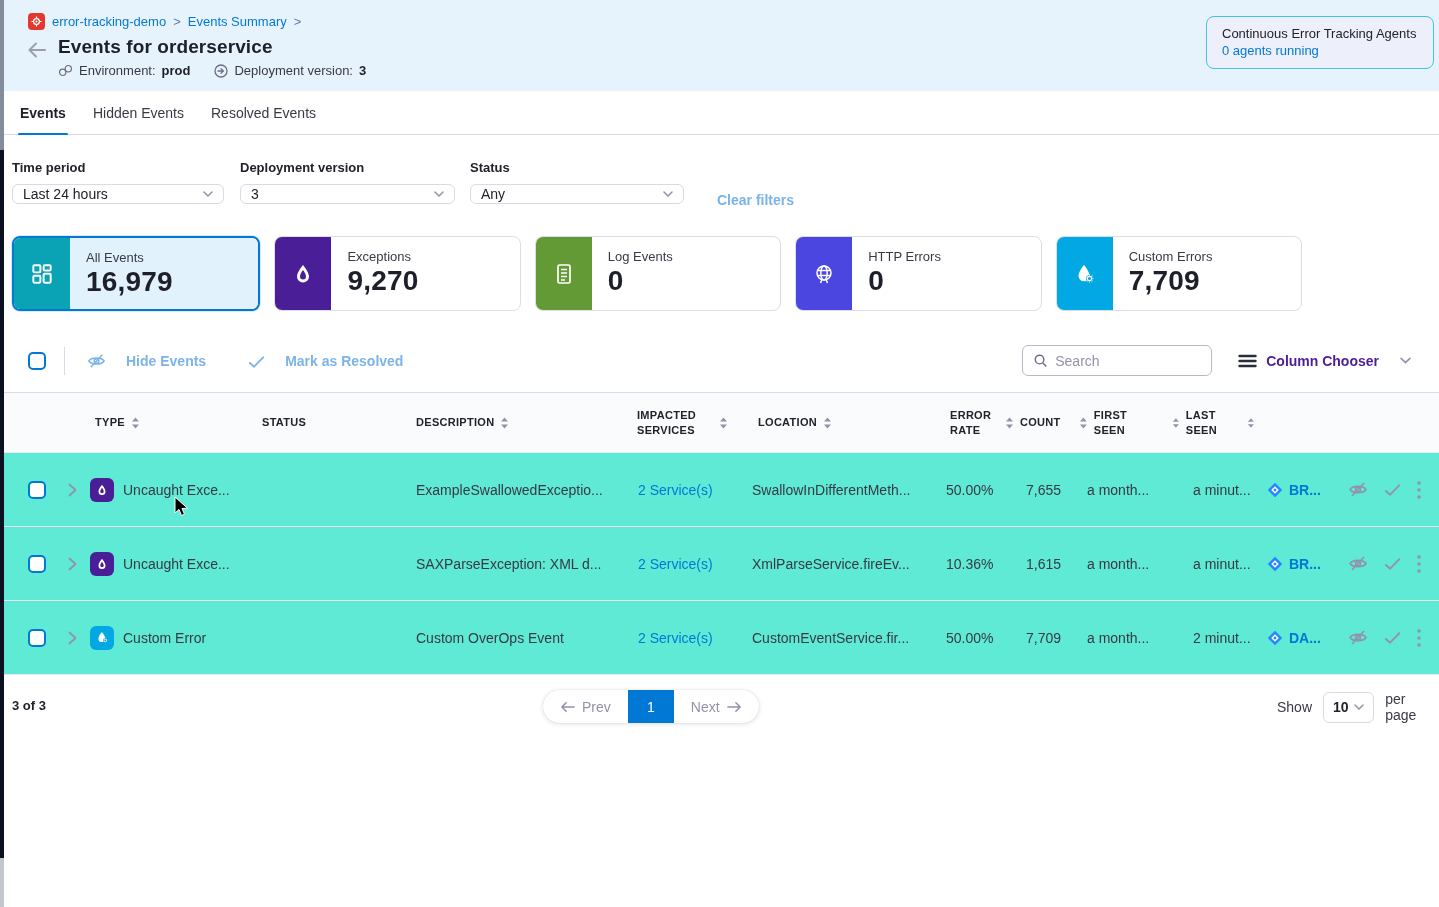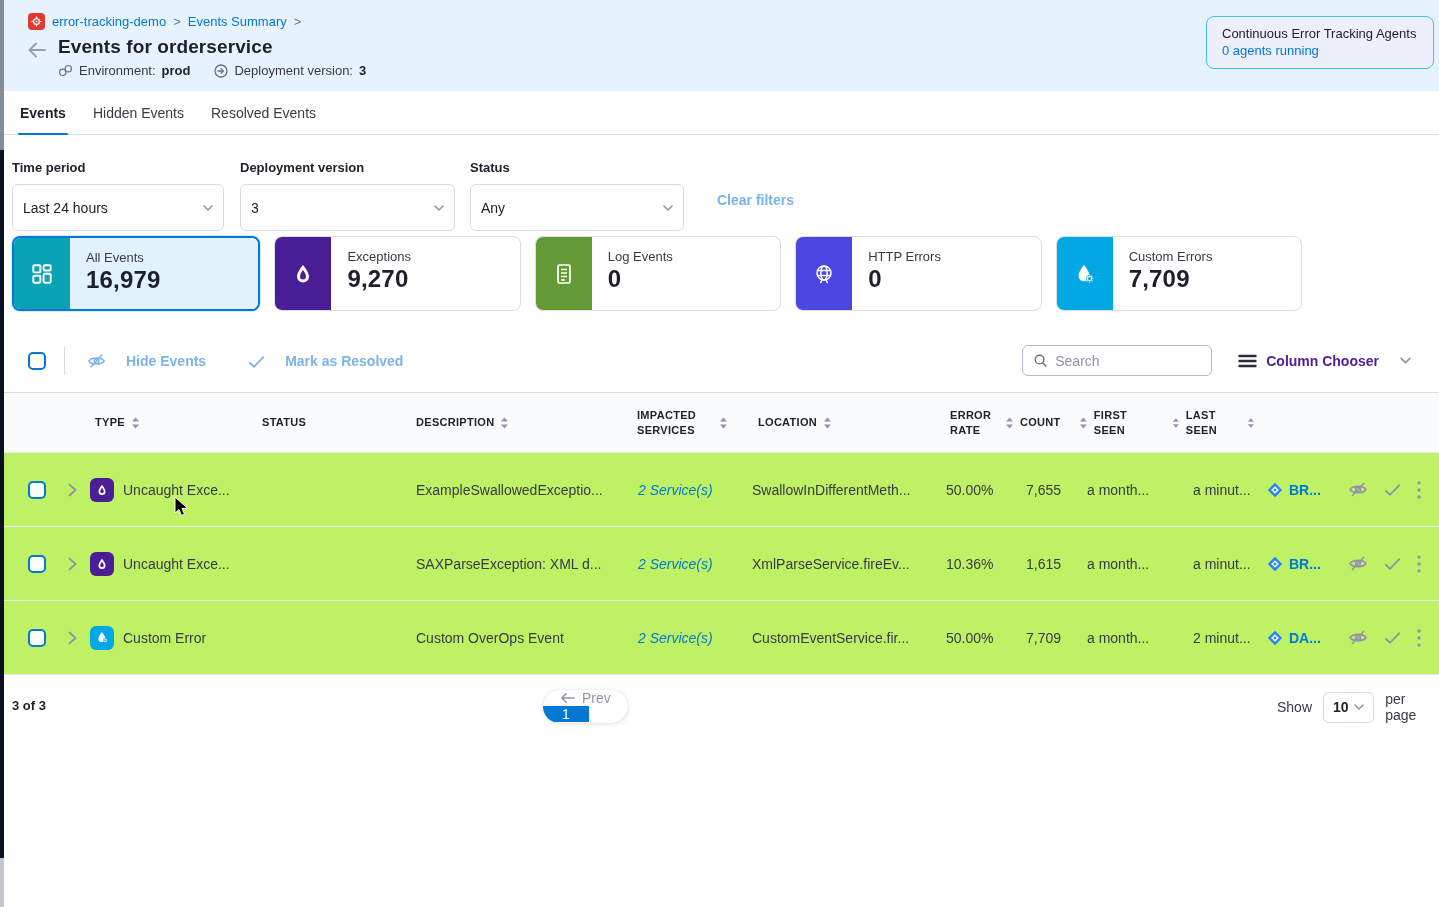--- a/index.html
+++ b/index.html
@@ -33,35 +33,35 @@
   .tabbar { position:absolute; left:0; top:91px; width:100%; height:44px; background:#fff;
     border-bottom:1px solid #d9dae5; display:flex; align-items:stretch; padding-left:18px; }
   .tab { position:relative; display:flex; align-items:center; margin-right:23px; padding:0 2px;
     font-size:14px; color:#383946; cursor:pointer; }
   .tab.active { font-weight:700; color:#1d1f2b; }
   .tab.active::after { content:""; position:absolute; left:0; right:0; bottom:-1px; height:2.5px; background:#0278d5; border-radius:2px; }
 
   
   .filter { position:absolute; top:160px; }
   .filter-label { font-size:13px; font-weight:700; color:#22222a; margin-bottom:9px; }
-  .select { height:47px; background:#fff; border:1px solid #d9dae5; border-radius:6px;
+  .select { height:20px; background:#fff; border:1px solid #d9dae5; border-radius:6px;
     display:flex; align-items:center; justify-content:space-between; padding:0 10px 0 10px;
     font-size:14px; color:#22222a; cursor:pointer; }
   .clear-filters { position:absolute; left:717px; top:192px; font-size:14px; font-weight:700; color:#79b3e8; cursor:pointer; }
 
   
   .cards { position:absolute; left:12px; top:236px; width:1290px; display:flex; gap:14px; }
   .card { flex:1; height:75px; display:flex; background:#fff; border:1px solid #dcdde6; border-radius:8px; cursor:pointer; }
   .card-iconblock { width:56px; flex:0 0 56px; border-radius:7px 0 0 7px; display:flex; align-items:center; justify-content:center; }
   .card-body { flex:1; padding:12px 16px 0 16px; border-radius:0 7px 7px 0; }
   .card.selected { border:2px solid #0278d5; box-shadow:0 0 0 1px rgba(2,120,213,.15); }
   .card.selected .card-iconblock { border-radius:6px 0 0 6px; }
   .card.selected .card-body { background:#e1f2fc; }
   .card-label { font-size:13px; color:#383946; }
-  .card-value { font-size:24px; font-weight:700; color:#1d1f2b; margin-top:1px; letter-spacing:.2px; }
+  .card-value { font-size:28px; font-weight:700; color:#1d1f2b; margin-top:1px; letter-spacing:.2px; }
   .ib-teal { background:#0aa3b5; } .ib-purple { background:#4a1e96; } .ib-green { background:#639a35; }
   .ib-indigo { background:#4c46e0; } .ib-cyan { background:#02a8e4; }
 
   
   .toolbar { position:absolute; left:28px; top:344px; width:1399px; height:34px; display:flex; align-items:center; }
   .checkbox { width:18px; height:18px; border:2px solid #0278d5; border-radius:5px; background:#fff; cursor:pointer; flex:0 0 18px; }
   .toolbar-div { width:1px; height:28px; background:#d9dae5; margin:0 22px 0 18px; }
   .bulk-btn { display:flex; align-items:center; gap:20px; font-size:14px; font-weight:700; color:#7db4e8; cursor:pointer; }
   .bulk-btn + .bulk-btn { margin-left:42px;align-items:flex-end; }
   .toolbar-right { position:absolute; right:16px; top:1px; display:flex; align-items:center; }
@@ -76,35 +76,35 @@
 
   
   .table-sep { position:absolute; left:0; top:392px; width:100%; height:1px; background:#d9dae5; }
   .grid { display:grid; padding-left:28px; align-items:center;
     grid-template-columns:26px 36px 150px 155px 225px 120px 195px 70px 60px 95px 95px 75px 1fr; }
   .thead { position:absolute; left:0; top:393px; width:100%; height:59px; background:#fafbfd; }
   .th { display:flex; align-items:center; gap:6px; font-size:11px; font-weight:700; color:#22222a;
     letter-spacing:.3px; line-height:1.35; cursor:pointer; }
   .th .wrap { max-width:76px; }
   .rows { position:absolute; left:0; top:452px; width:100%; border-top:1px solid #e9eaf1; }
-  .row { height:74px; border-bottom:1px solid #e9eaf1; background:#bef264; cursor:pointer; }
+  .row { height:74px; border-bottom:1px solid #e9eaf1; background:#5eead4; cursor:pointer; }
   .cell { font-size:14px; color:#383946; white-space:nowrap; overflow:hidden; }
   .expander { display:flex; align-items:center; justify-content:center; cursor:pointer; }
   .type-cell { display:flex; align-items:center; gap:9px; }
   .type-badge { width:24px; height:24px; border-radius:6px; display:flex; align-items:center; justify-content:center; flex:0 0 24px; }
-  .svc-link { color:#0278d5; cursor:pointer;font-style:italic; }
+  .svc-link { color:#0278d5; cursor:pointer; }
   .ticket { display:flex; align-items:center; gap:6px; font-weight:700; color:#0278d5; cursor:pointer; font-size:14px; }
   .row-actions { display:flex; align-items:center; gap:16px; padding-left:18px; }
   .act { cursor:pointer; display:flex; align-items:center; }
 
   
   .footer { position:absolute; left:0; top:690px; width:100%; height:40px; }
   .result-count { position:absolute; left:12px; top:8px; font-size:13px; font-weight:700; color:#1d1f2b; }
   .pager { position:absolute; left:543px; top:0; height:33px; display:flex; align-items:stretch; background:#fff;
-    border-radius:17px; box-shadow:0 1px 5px rgba(40,41,61,.14), 0 0 1px rgba(40,41,61,.2); overflow:hidden;flex-direction:column; }
+    border-radius:17px; box-shadow:0 1px 5px rgba(40,41,61,.14), 0 0 1px rgba(40,41,61,.2); overflow:hidden; }
   .pager-btn { display:flex; align-items:center; gap:7px; padding:0 17px; font-size:14px; color:#9293ab; cursor:pointer; }
   .pager-page { width:46px; display:flex; align-items:center; justify-content:center; background:#0278d5; color:#fff;
     font-size:14px; cursor:pointer; }
   .show-group { position:absolute; left:1277px; top:1px; display:flex; align-items:center; gap:11px; font-size:14px; color:#383946; }
   .page-size { width:52px; height:31px; border:1px solid #d9dae5; border-radius:6px; background:#fff;
     display:flex; align-items:center; justify-content:space-between; padding:0 9px; font-size:14px; font-weight:700; color:#22222a; cursor:pointer; }
 
   .cursor { position:absolute; left:174px; top:496px; z-index:70; pointer-events:none; }
 </style>
 </head>

